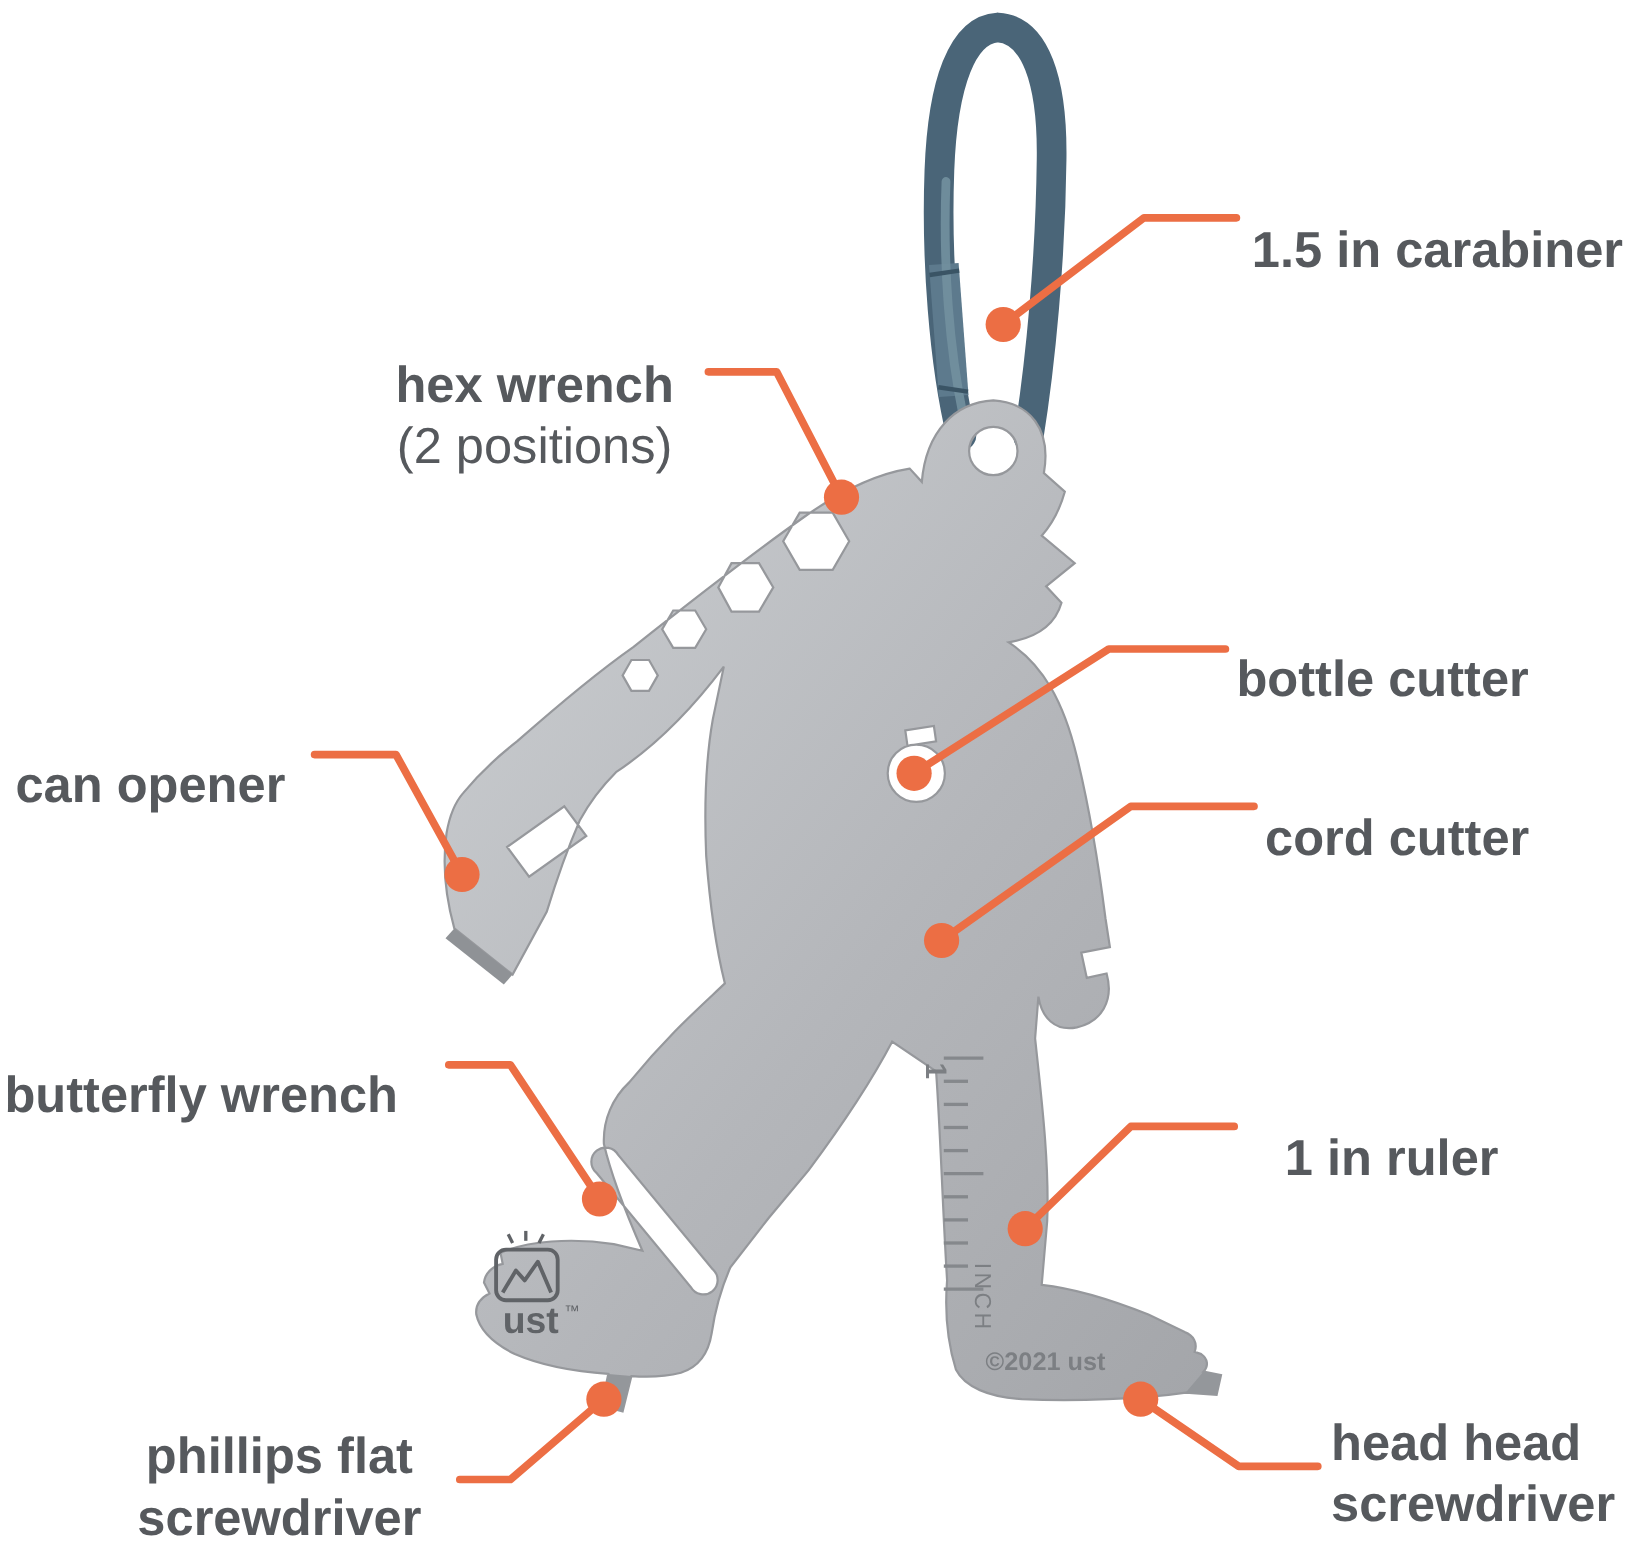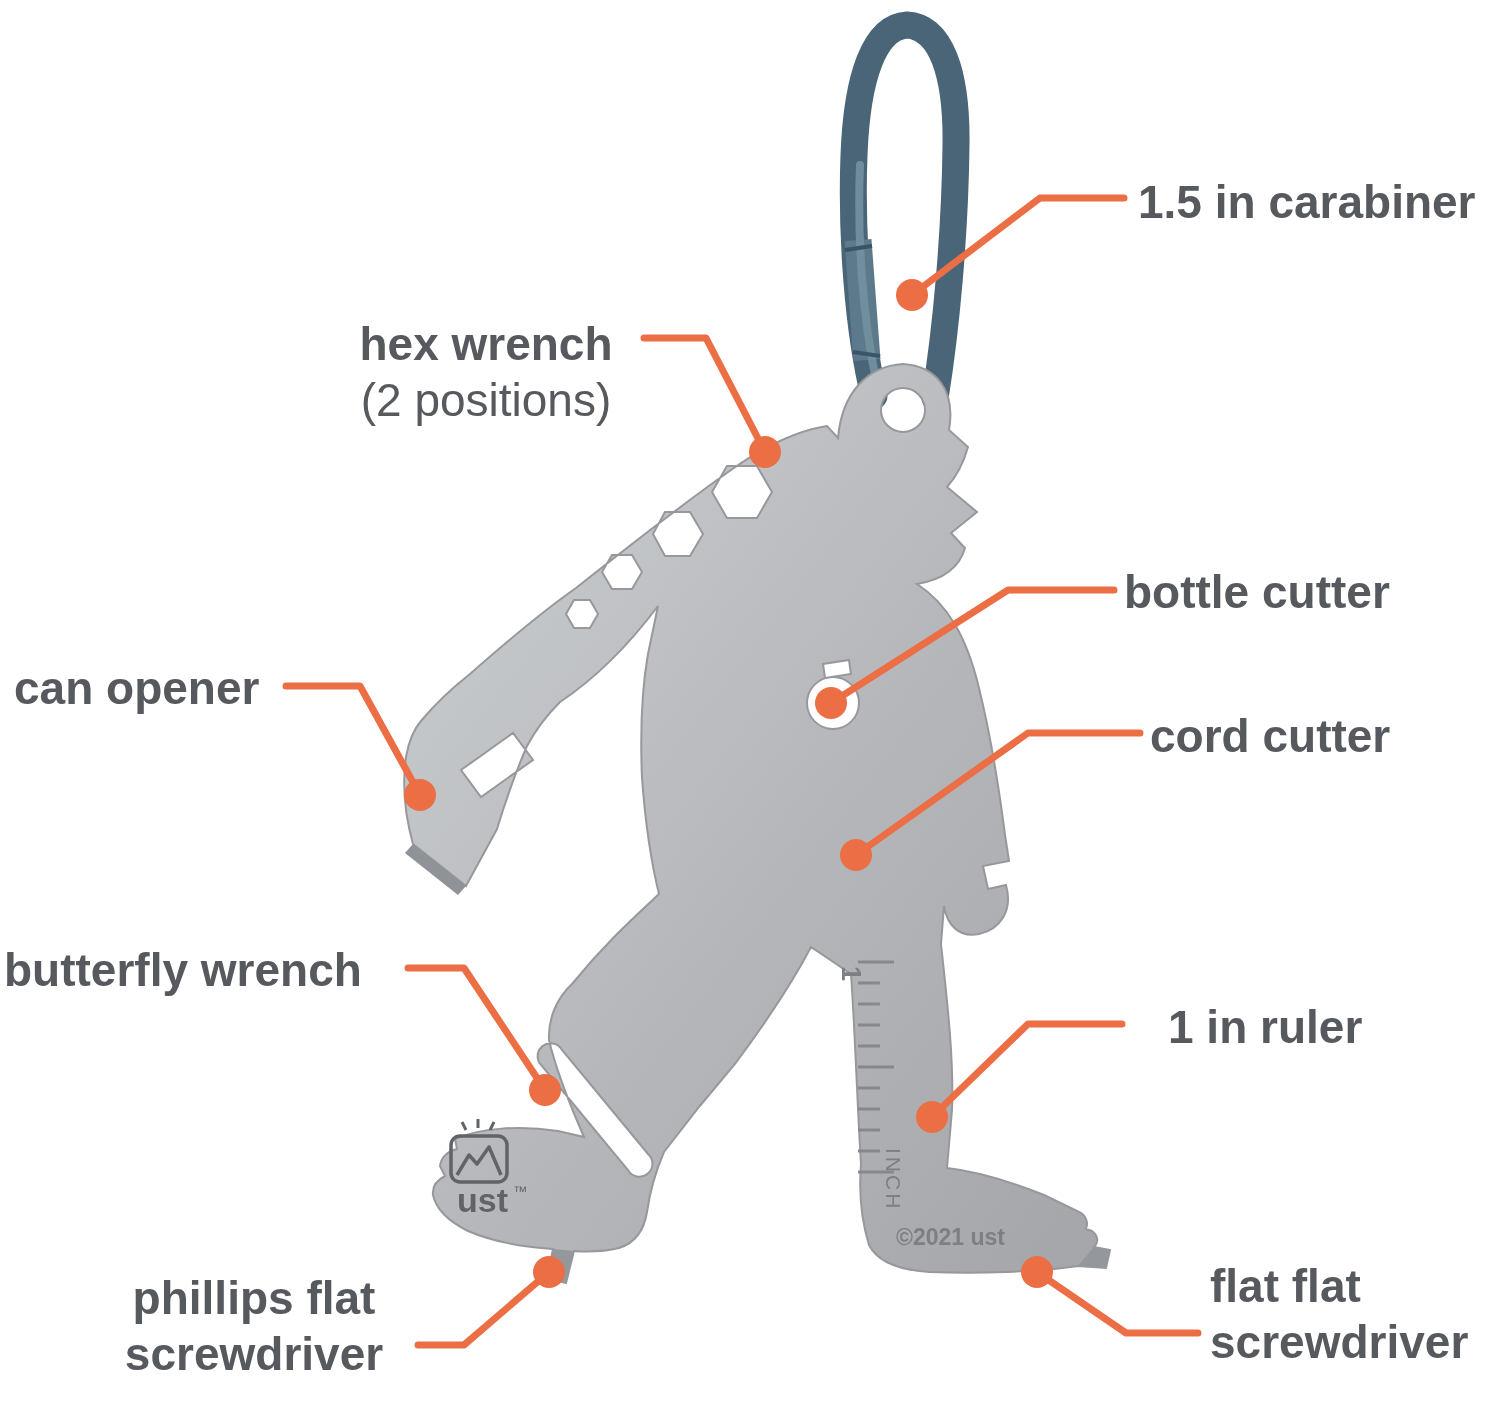--- a/index.html
+++ b/index.html
@@ -13,20 +13,21 @@
   }
   #artwork{position:absolute;left:0;top:0;}
   .label{
     position:absolute;
     font-family:"Liberation Sans", sans-serif;
     font-weight:700;
     font-size:46px;
     line-height:1.22;
     color:var(--label,#56595d);
     white-space:nowrap;
+    margin-top:25px;
   }
   .label .light{font-weight:400;}
   .center{text-align:center;white-space:normal;}
   .leader{
     fill:none;
     stroke:var(--accent,#EC6E44);
     stroke-width:7;
     stroke-linecap:round;
     stroke-linejoin:round;
   }
@@ -179,38 +180,38 @@
       <circle class="dot" cx="856" cy="855" r="16"></circle>
       <circle class="dot" cx="545" cy="1090" r="16"></circle>
       <circle class="dot" cx="932" cy="1117" r="16"></circle>
       <circle class="dot" cx="549" cy="1272" r="16"></circle>
       <circle class="dot" cx="1037" cy="1272" r="16"></circle>
     </g>
   </svg>
 
   <div class="label" style="left:1138px; top:174px;">1.5 in carabiner</div>
 
-  <div class="label center" style="left:318px; top:316px; width:336px;">
+  <div class="label center" style="left:318px; top:296px; width:336px;">
     <div>hex wrench</div>
     <div class="light">(2 positions)</div>
   </div>
 
   <div class="label" style="left:1124px; top:564px;">bottle cutter</div>
 
   <div class="label" style="left:1150px; top:708px;">cord cutter</div>
 
   <div class="label" style="left:14px; top:660px;">can opener</div>
 
   <div class="label" style="left:4px; top:942px;">butterfly wrench</div>
 
   <div class="label" style="left:1168px; top:999px;">1 in ruler</div>
 
   <div class="label center" style="left:78px; top:1270px; width:352px;">
     <div>phillips flat</div>
     <div>screwdriver</div>
   </div>
 
   <div class="label" style="left:1210px; top:1258px;">
-    <div>flat flat</div>
+    <div>head head</div>
     <div>screwdriver</div>
   </div>
 
 </div>
 
 </body></html>

